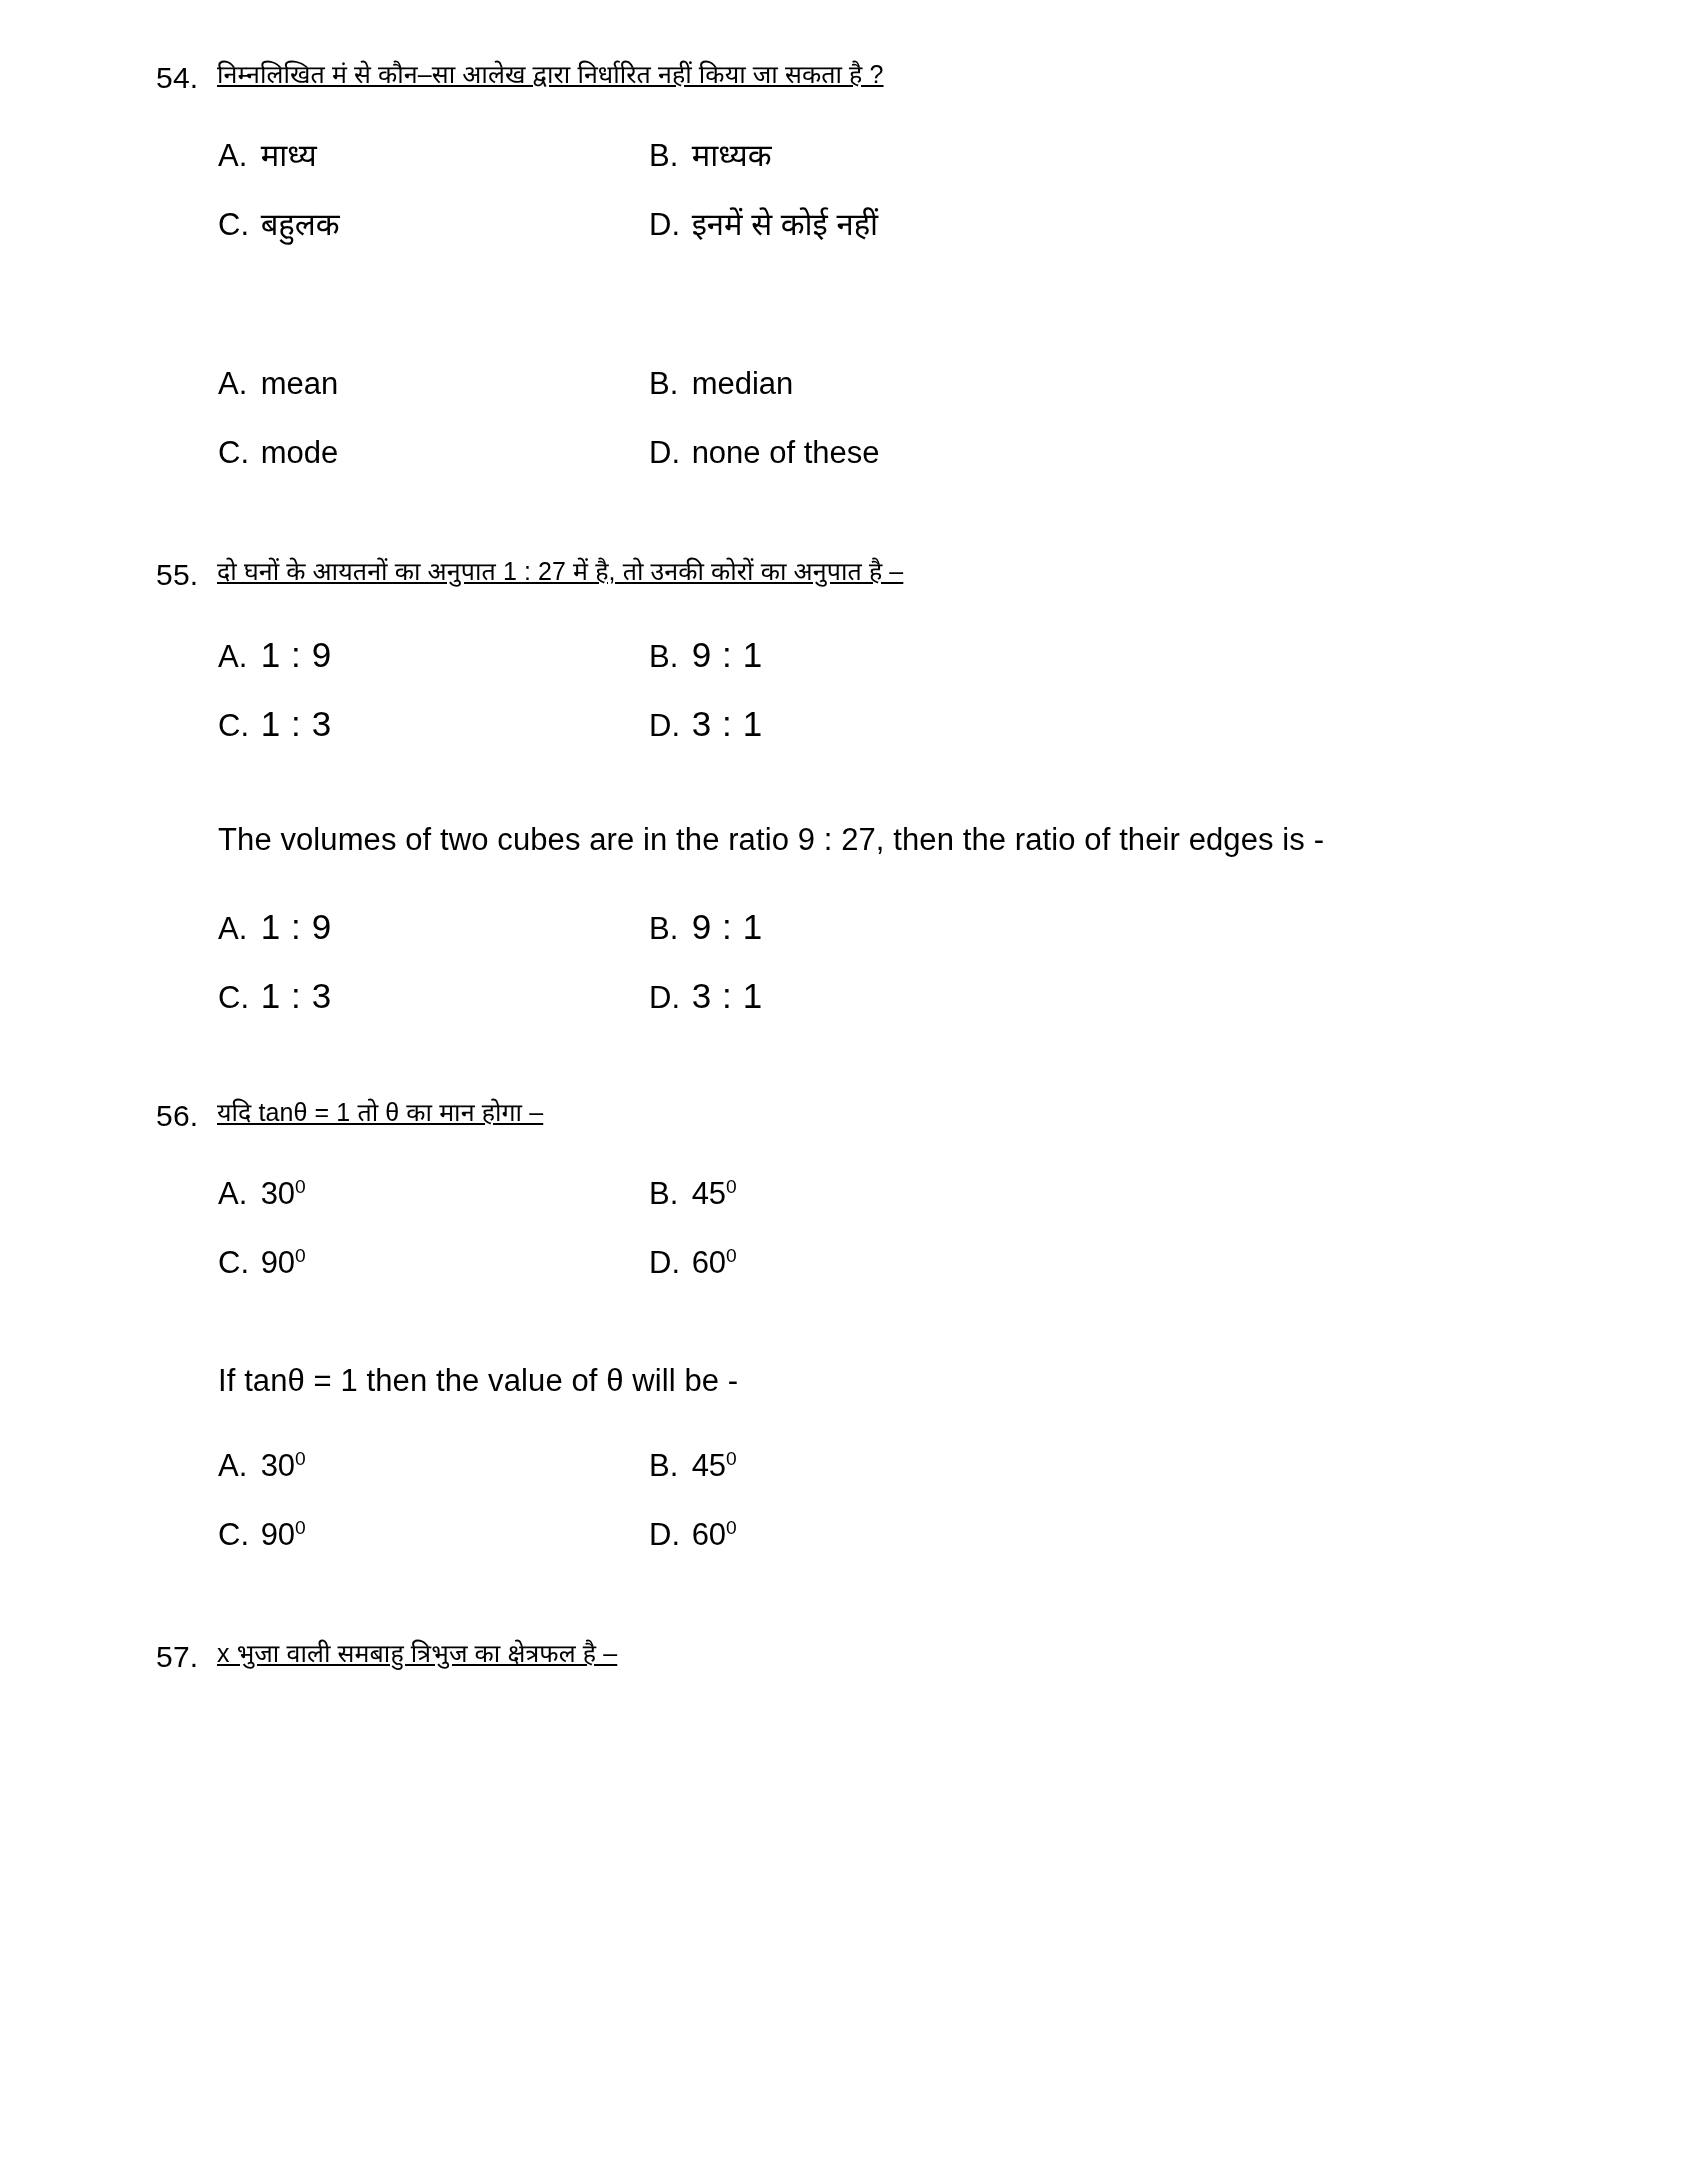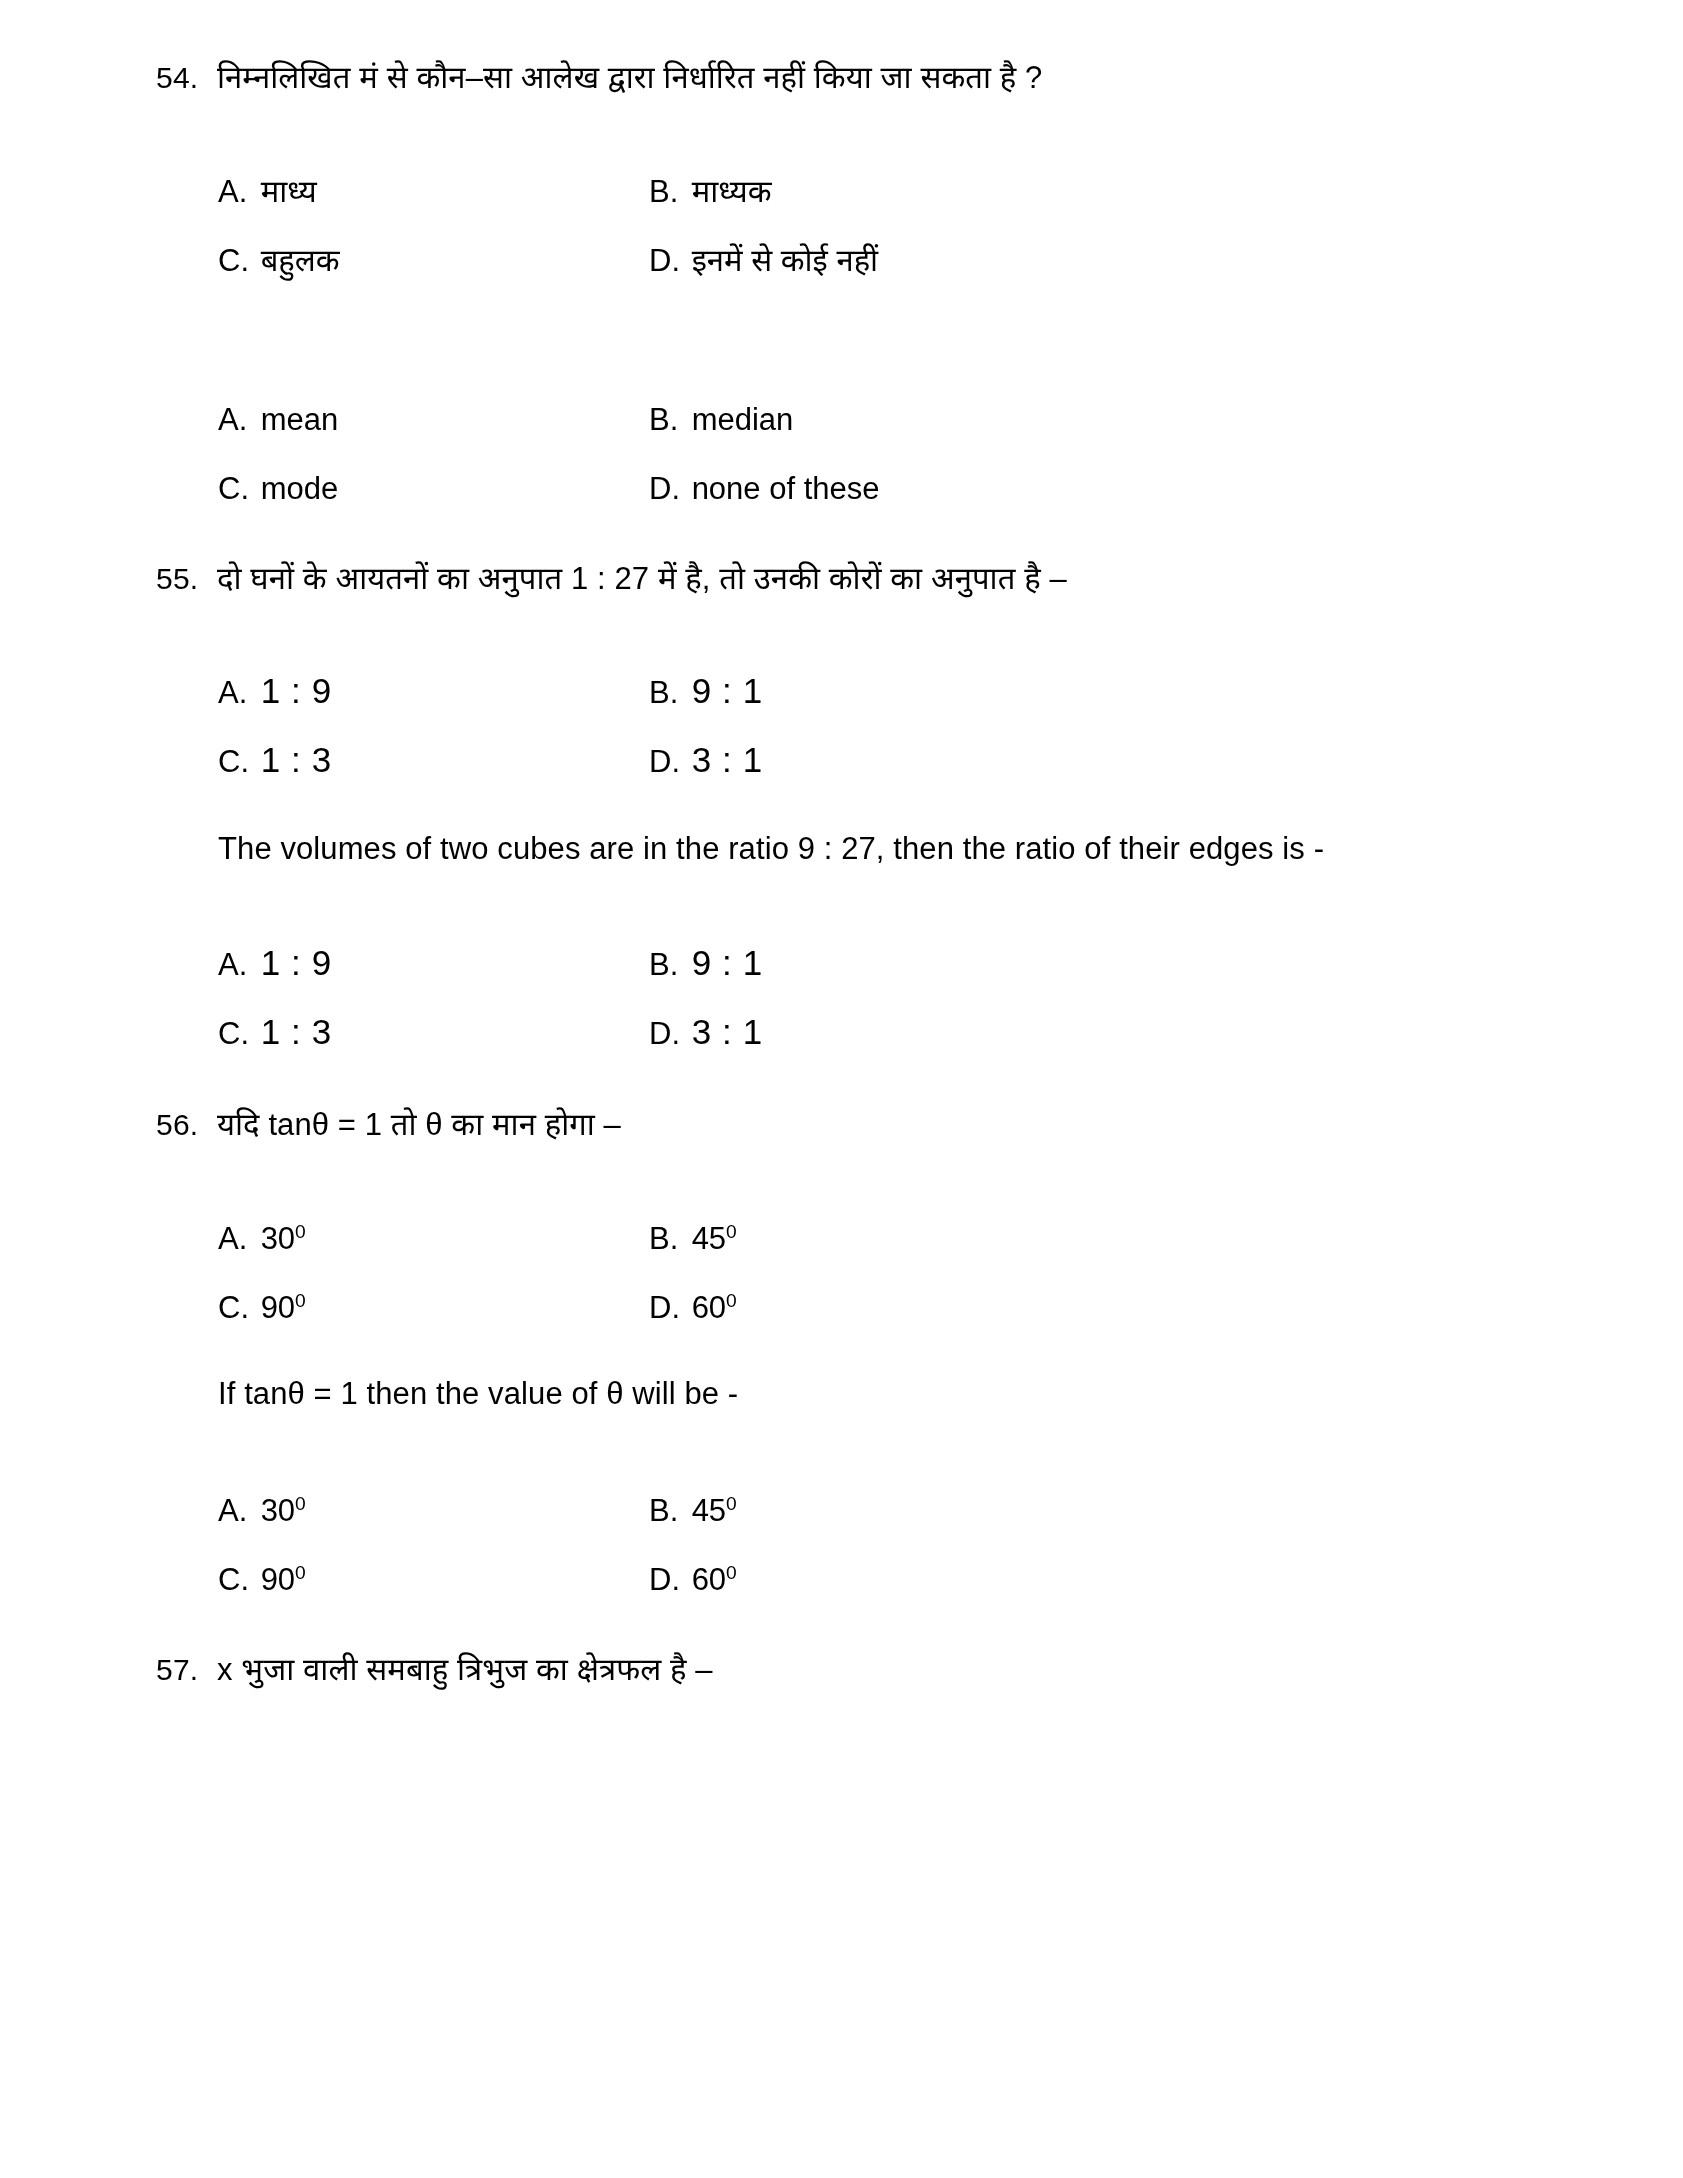--- a/index.html
+++ b/index.html
@@ -57,35 +57,36 @@
 
   .qtext {
     flex: 1;
     font-size: 31px;
     line-height: 1.24;
     padding-right: 139px;
   }
 
   .qtext.hin {
     font-family: "Liberation Sans", "DejaVu Sans", sans-serif;
-    font-size: 31px;
+    font-size: 25px;
     letter-spacing: 0.1px;
+    text-decoration: underline;
   }
 
   
   .opts {
     display: block;
     margin-left: 218px;
     width: 1287px;
     position: relative;
   }
 
   .optrow {
     display: flex;
-    align-items: flex-end;
+    align-items: flex-start;
     height: 69px;
   }
 
   .opt {
     width: 431px;
     min-width: 431px;
     font-size: 31px;
     line-height: 1.2;
     white-space: nowrap;
   }

